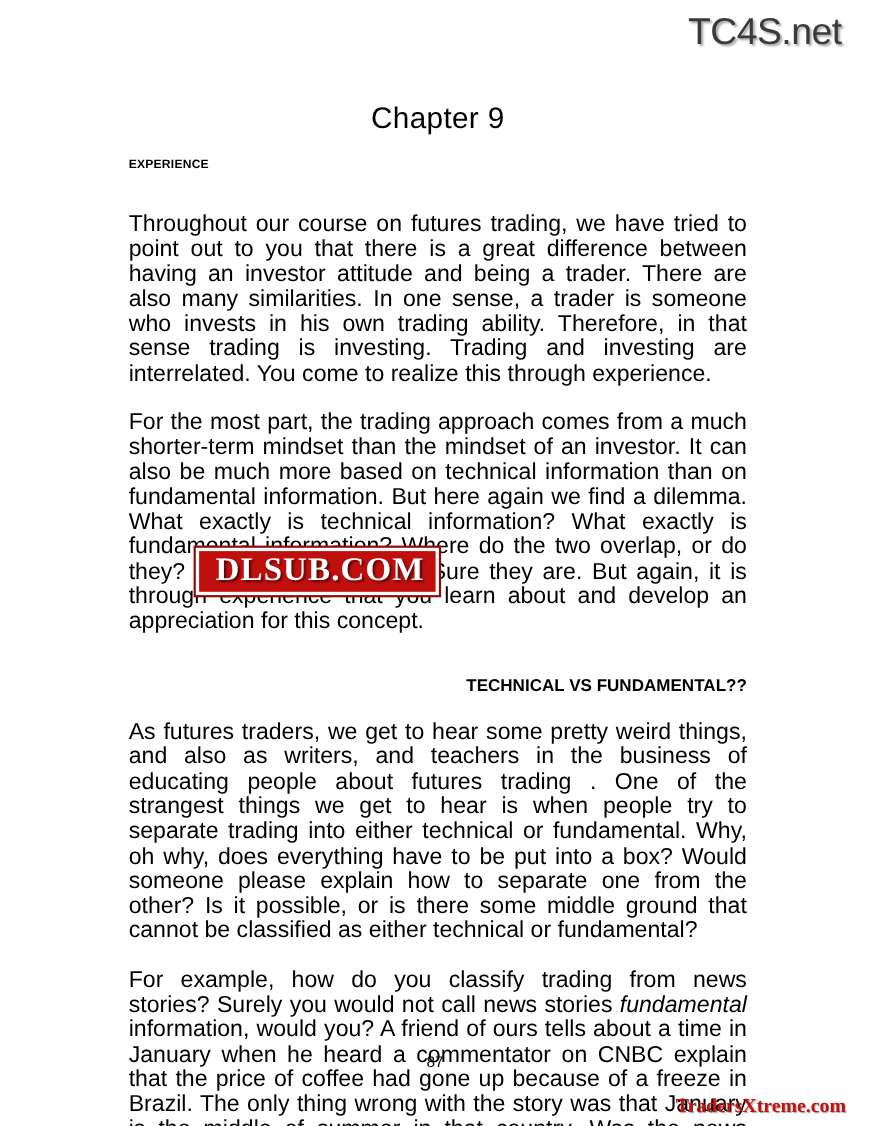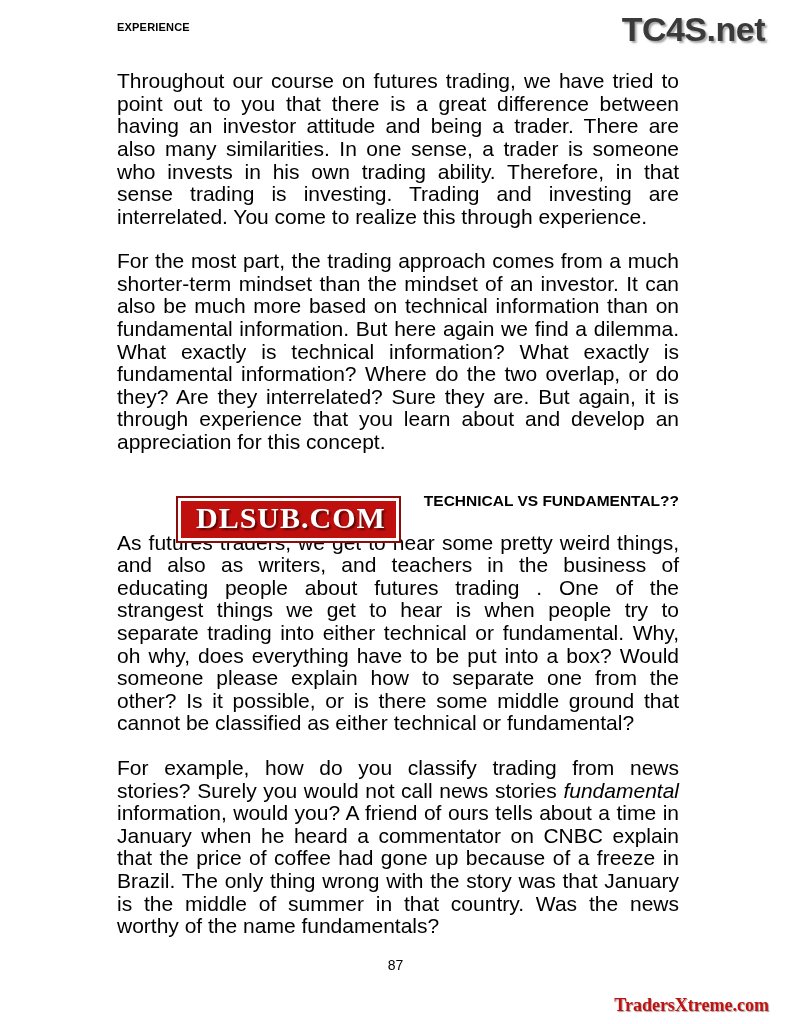--- a/index.html
+++ b/index.html
@@ -21,21 +21,21 @@
     inset: 0;
     background: #fff;
   }
 
   
   .wm-top {
     position: absolute;
     top: 10px;
     right: 26px;
     font-family: "Liberation Sans", sans-serif;
-    font-weight: bold;
+    font-weight: normal;
     font-size: 34px;
     letter-spacing: -0.5px;
     color: #3a3a3a;
     text-shadow: 2px 2px 2px rgba(0,0,0,0.35);
   }
 
   
   .wm-bottom {
     position: absolute;
     bottom: 8px;
@@ -120,20 +120,21 @@
 </style>
 </head>
 <body>
 
 <div class="page">
 
   <div class="wm-top">TC4S.net</div>
 
   <div class="content">
 
+    <h1 class="chapter-title">Chapter 9</h1>
     <h2 class="chapter-subtitle">EXPERIENCE</h2>
 
     <div class="gap-lg"></div>
     <p class="body-text">Throughout our course on futures trading, we have tried to point out to you that there is a great difference between having an investor attitude and being a trader.  There are also many similarities.  In one sense, a trader is someone who invests in his own trading ability.  Therefore, in that sense trading is investing.  Trading and investing are interrelated.  You come to realize this through experience.</p>
 
     <div class="gap-md"></div>
     <p class="body-text">For the most part, the trading approach comes from a much shorter-term mindset than the mindset of an investor. It can also be much more based on technical information than on fundamental information.  But here again we find a dilemma.  What exactly is technical information?  What exactly is fundamental information?  Where do the two overlap, or do they?  Are they interrelated?  Sure they are.  But again, it is through experience that you learn about and develop an appreciation for this concept.</p>
 
     <h3 class="section-heading">TECHNICAL VS FUNDAMENTAL??</h3>
 

